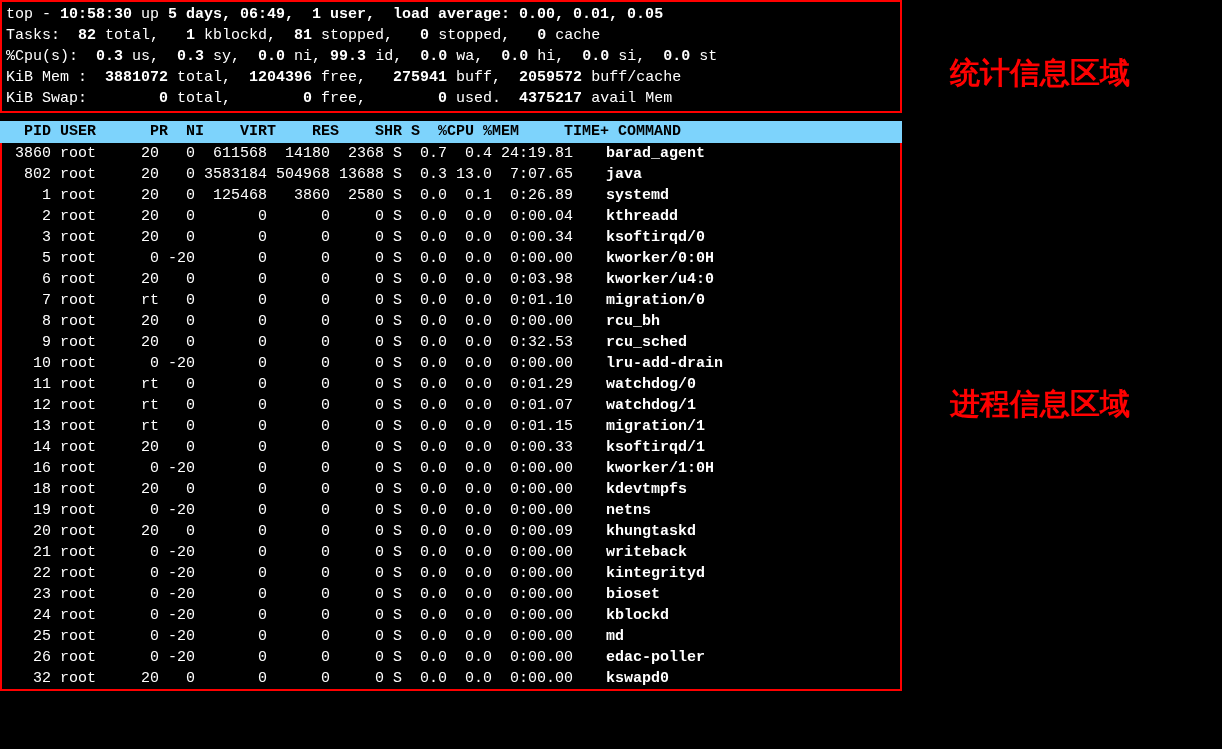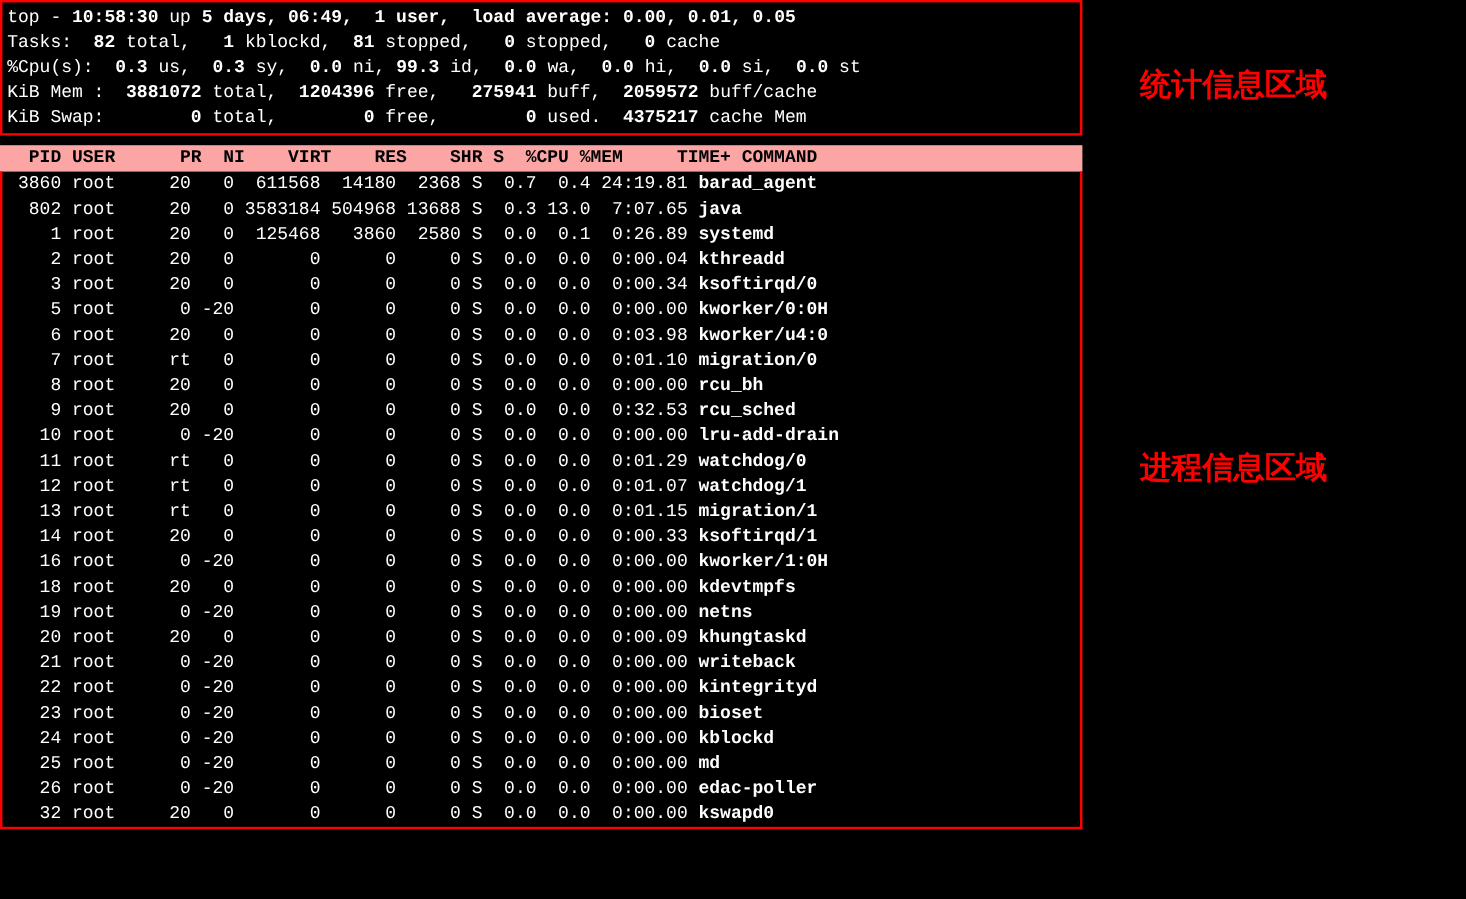--- a/index.html
+++ b/index.html
@@ -21,66 +21,66 @@
     width: 902px;
   }
   .right {
     width: 320px;
     position: relative;
   }
   .annot {
     position: absolute;
     color: #ff0000;
     font-family: "SimHei", "Microsoft YaHei", sans-serif;
-    font-size: 26px;
+    font-size: 30px;
     font-weight: bold;
     white-space: nowrap;
   }
   .annot1 { top: 53px; left: 48px; }
-  .annot2 { top: 372px; left: 48px; }
+  .annot2 { top: 384px; left: 48px; }
 
   .summary-box {
     border: 2px solid #ff0000;
     padding: 2px 4px;
     white-space: pre;
     line-height: 21px;
   }
   .summary-box span { display: inline; }
   .b { font-weight: bold; }
 
   .header-row {
-    background: #fca5a5;
+    background: #7dd3fc;
     color: #000;
     white-space: pre;
     font-weight: bold;
     line-height: 22px;
     padding-left: 6px;
   }
 
   .proc-box {
     border: 2px solid #ff0000;
     border-top: none;
     white-space: pre;
     line-height: 21px;
     padding: 0 4px;
   }
   .row { white-space: pre; }
-  .cmd { font-weight: bold; }
+  .cmd { font-weight: bold; margin-left: 24px; }
 </style>
 </head>
 <body>
 
 <div class="outer">
   <div class="left">
 
     <div class="summary-box"><span>top - </span><span class="b">10:58:30</span><span> up </span><span class="b">5 days, 06:49,  1 user,  load average: 0.00, 0.01, 0.05</span>
 <span>Tasks:</span><span class="b">  82 </span><span>total,</span><span class="b">   1 </span><span>kblockd,</span><span class="b">  81 </span><span>stopped,</span><span class="b">   0 </span><span>stopped,</span><span class="b">   0 </span><span>cache</span>
 <span>%Cpu(s):</span><span class="b">  0.3 </span><span>us,</span><span class="b">  0.3 </span><span>sy,</span><span class="b">  0.0 </span><span>ni,</span><span class="b"> 99.3 </span><span>id,</span><span class="b">  0.0 </span><span>wa,</span><span class="b">  0.0 </span><span>hi,</span><span class="b">  0.0 </span><span>si,</span><span class="b">  0.0 </span><span>st</span>
 <span>KiB Mem :</span><span class="b">  3881072 </span><span>total,</span><span class="b">  1204396 </span><span>free,</span><span class="b">   275941 </span><span>buff,</span><span class="b">  2059572 </span><span>buff/cache</span>
-<span>KiB Swap:</span><span class="b">        0 </span><span>total,</span><span class="b">        0 </span><span>free,</span><span class="b">        0 </span><span>used.</span><span class="b">  4375217 </span><span>cache Mem</span>
+<span>KiB Swap:</span><span class="b">        0 </span><span>total,</span><span class="b">        0 </span><span>free,</span><span class="b">        0 </span><span>used.</span><span class="b">  4375217 </span><span>avail Mem</span>
 </div>
 
     <div style="height:8px;"></div>
 
     <div class="header-row">  PID USER      PR  NI    VIRT    RES    SHR S  %CPU %MEM     TIME+ COMMAND                             </div>
 
     <div class="proc-box" id="proc-rows"><div class="row"><span> 3860 root     20   0  611568  14180  2368 S  0.7  0.4 24:19.81 </span><span class="cmd">barad_agent</span></div><div class="row"><span>  802 root     20   0 3583184 504968 13688 S  0.3 13.0  7:07.65 </span><span class="cmd">java</span></div><div class="row"><span>    1 root     20   0  125468   3860  2580 S  0.0  0.1  0:26.89 </span><span class="cmd">systemd</span></div><div class="row"><span>    2 root     20   0       0      0     0 S  0.0  0.0  0:00.04 </span><span class="cmd">kthreadd</span></div><div class="row"><span>    3 root     20   0       0      0     0 S  0.0  0.0  0:00.34 </span><span class="cmd">ksoftirqd/0</span></div><div class="row"><span>    5 root      0 -20       0      0     0 S  0.0  0.0  0:00.00 </span><span class="cmd">kworker/0:0H</span></div><div class="row"><span>    6 root     20   0       0      0     0 S  0.0  0.0  0:03.98 </span><span class="cmd">kworker/u4:0</span></div><div class="row"><span>    7 root     rt   0       0      0     0 S  0.0  0.0  0:01.10 </span><span class="cmd">migration/0</span></div><div class="row"><span>    8 root     20   0       0      0     0 S  0.0  0.0  0:00.00 </span><span class="cmd">rcu_bh</span></div><div class="row"><span>    9 root     20   0       0      0     0 S  0.0  0.0  0:32.53 </span><span class="cmd">rcu_sched</span></div><div class="row"><span>   10 root      0 -20       0      0     0 S  0.0  0.0  0:00.00 </span><span class="cmd">lru-add-drain</span></div><div class="row"><span>   11 root     rt   0       0      0     0 S  0.0  0.0  0:01.29 </span><span class="cmd">watchdog/0</span></div><div class="row"><span>   12 root     rt   0       0      0     0 S  0.0  0.0  0:01.07 </span><span class="cmd">watchdog/1</span></div><div class="row"><span>   13 root     rt   0       0      0     0 S  0.0  0.0  0:01.15 </span><span class="cmd">migration/1</span></div><div class="row"><span>   14 root     20   0       0      0     0 S  0.0  0.0  0:00.33 </span><span class="cmd">ksoftirqd/1</span></div><div class="row"><span>   16 root      0 -20       0      0     0 S  0.0  0.0  0:00.00 </span><span class="cmd">kworker/1:0H</span></div><div class="row"><span>   18 root     20   0       0      0     0 S  0.0  0.0  0:00.00 </span><span class="cmd">kdevtmpfs</span></div><div class="row"><span>   19 root      0 -20       0      0     0 S  0.0  0.0  0:00.00 </span><span class="cmd">netns</span></div><div class="row"><span>   20 root     20   0       0      0     0 S  0.0  0.0  0:00.09 </span><span class="cmd">khungtaskd</span></div><div class="row"><span>   21 root      0 -20       0      0     0 S  0.0  0.0  0:00.00 </span><span class="cmd">writeback</span></div><div class="row"><span>   22 root      0 -20       0      0     0 S  0.0  0.0  0:00.00 </span><span class="cmd">kintegrityd</span></div><div class="row"><span>   23 root      0 -20       0      0     0 S  0.0  0.0  0:00.00 </span><span class="cmd">bioset</span></div><div class="row"><span>   24 root      0 -20       0      0     0 S  0.0  0.0  0:00.00 </span><span class="cmd">kblockd</span></div><div class="row"><span>   25 root      0 -20       0      0     0 S  0.0  0.0  0:00.00 </span><span class="cmd">md</span></div><div class="row"><span>   26 root      0 -20       0      0     0 S  0.0  0.0  0:00.00 </span><span class="cmd">edac-poller</span></div><div class="row"><span>   32 root     20   0       0      0     0 S  0.0  0.0  0:00.00 </span><span class="cmd">kswapd0</span></div></div>
 
   </div>
 

